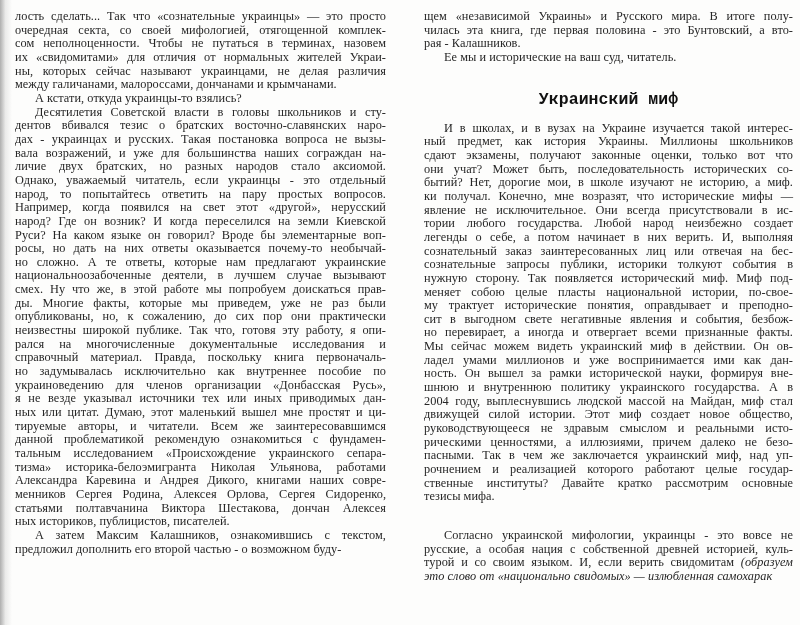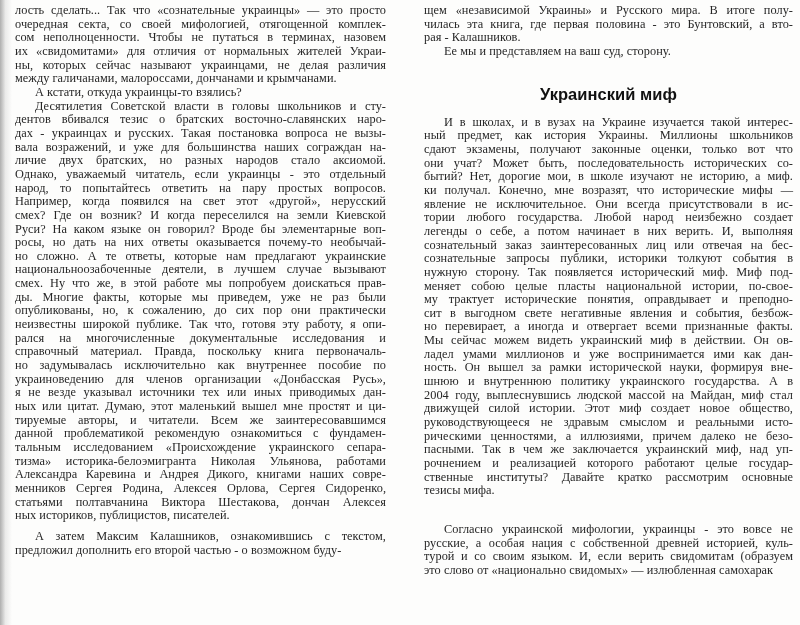--- a/index.html
+++ b/index.html
@@ -8,34 +8,34 @@
     background:#fdfdfc;
     font-family:"Liberation Serif","DejaVu Serif",serif;
     color:#262626;
   }
   .edge-shadow{
     position:absolute;left:0;top:0;width:12px;height:625px;
     background:linear-gradient(to right, rgba(110,110,110,.55), rgba(150,150,150,.18) 45%, rgba(255,255,255,0));
     pointer-events:none;
   }
   .page{
-    position:absolute;top:4px;
+    position:absolute;top:10px;
     font-size:12.3px;line-height:13.65px;
     letter-spacing:.05px;
   }
   .page-left{left:15px;width:371px;}
   .page-right{left:424px;width:369px;}
   .para{margin:0;}
   .line{white-space:pre-wrap;}
   .line.j{text-align:justify;text-align-last:justify;}
   .line.ind{text-indent:20px;}
   .line.nowrap{white-space:nowrap;}
-  .it{}
+  .it{font-style:italic;}
   .heading{
-    font-family:Liberation Sans, sans-serif;
+    font-family:Liberation Mono, monospace;
     font-weight:bold;font-size:16.5px;line-height:18px;
     text-align:center;
     margin-top:26px;margin-bottom:13px;
     color:#111;
   }
 </style>
 </head>
 <body>
 
 <div class="edge-shadow"></div>
@@ -54,21 +54,21 @@
     </div>
     <div class="para">
       <div class="line j ind">Десятилетия Советской власти в головы школьников и сту-</div>
       <div class="line j">дентов вбивался тезис о братских восточно-славянских наро-</div>
       <div class="line j">дах - украинцах и русских. Такая постановка вопроса не вызы-</div>
       <div class="line j">вала возражений, и уже для большинства наших сограждан на-</div>
       <div class="line j">личие двух братских, но разных народов стало аксиомой.</div>
       <div class="line j">Однако, уважаемый читатель, если украинцы - это отдельный</div>
       <div class="line j">народ, то попытайтесь ответить на пару простых вопросов.</div>
       <div class="line j">Например, когда появился на свет этот «другой», нерусский</div>
-      <div class="line j">смех? Где он возник? И когда переселился на земли Киевской</div>
+      <div class="line j">народ? Где он возник? И когда переселился на земли Киевской</div>
       <div class="line j">Руси? На каком языке он говорил? Вроде бы элементарные воп-</div>
       <div class="line j">росы, но дать на них ответы оказывается почему-то необычай-</div>
       <div class="line j">но сложно. А те ответы, которые нам предлагают украинские</div>
       <div class="line j">национальноозабоченные деятели, в лучшем случае вызывают</div>
       <div class="line j">смех. Ну что же, в этой работе мы попробуем доискаться прав-</div>
       <div class="line j">ды. Многие факты, которые мы приведем, уже не раз были</div>
       <div class="line j">опубликованы, но, к сожалению, до сих пор они практически</div>
       <div class="line j">неизвестны широкой публике. Так что, готовя эту работу, я опи-</div>
       <div class="line j">рался на многочисленные документальные исследования и</div>
       <div class="line j">справочный материал. Правда, поскольку книга первоначаль-</div>
@@ -78,33 +78,33 @@
       <div class="line j">ных или цитат. Думаю, этот маленький вышел мне простят и ци-</div>
       <div class="line j">тируемые авторы, и читатели. Всем же заинтересовавшимся</div>
       <div class="line j">данной проблематикой рекомендую ознакомиться с фундамен-</div>
       <div class="line j">тальным исследованием «Происхождение украинского сепара-</div>
       <div class="line j">тизма» историка-белоэмигранта Николая Ульянова, работами</div>
       <div class="line j">Александра Каревина и Андрея Дикого, книгами наших совре-</div>
       <div class="line j">менников Сергея Родина, Алексея Орлова, Сергея Сидоренко,</div>
       <div class="line j">статьями полтавчанина Виктора Шестакова, дончан Алексея</div>
       <div class="line">ных историков, публицистов, писателей.</div>
     </div>
-    <div class="para" style="margin-top: 7px;">
+    <div class="para" style="">
       <div class="line j ind">А затем Максим Калашников, ознакомившись с текстом,</div>
       <div class="line">предложил дополнить его второй частью - о возможном буду-</div>
     </div>
   </div>
 <div class="page page-right" id="page-right">
     <div class="para">
       <div class="line j">щем «независимой Украины» и Русского мира. В итоге полу-</div>
       <div class="line j">чилась эта книга, где первая половина - это Бунтовский, а вто-</div>
       <div class="line">рая - Калашников.</div>
     </div>
     <div class="para">
-      <div class="line ind">Ее мы и представляем на ваш суд, сторону.</div>
+      <div class="line ind">Ее мы и исторические на ваш суд, читатель.</div>
     </div>
     <div class="heading">Украинский миф</div>
     <div class="para">
       <div class="line j ind">И в школах, и в вузах на Украине изучается такой интерес-</div>
       <div class="line j">ный предмет, как история Украины. Миллионы школьников</div>
       <div class="line j">сдают экзамены, получают законные оценки, только вот что</div>
       <div class="line j">они учат? Может быть, последовательность исторических со-</div>
       <div class="line j">бытий? Нет, дорогие мои, в школе изучают не историю, а миф.</div>
       <div class="line j">ки получал. Конечно, мне возразят, что исторические мифы —</div>
       <div class="line j">явление не исключительное. Они всегда присутствовали в ис-</div>

